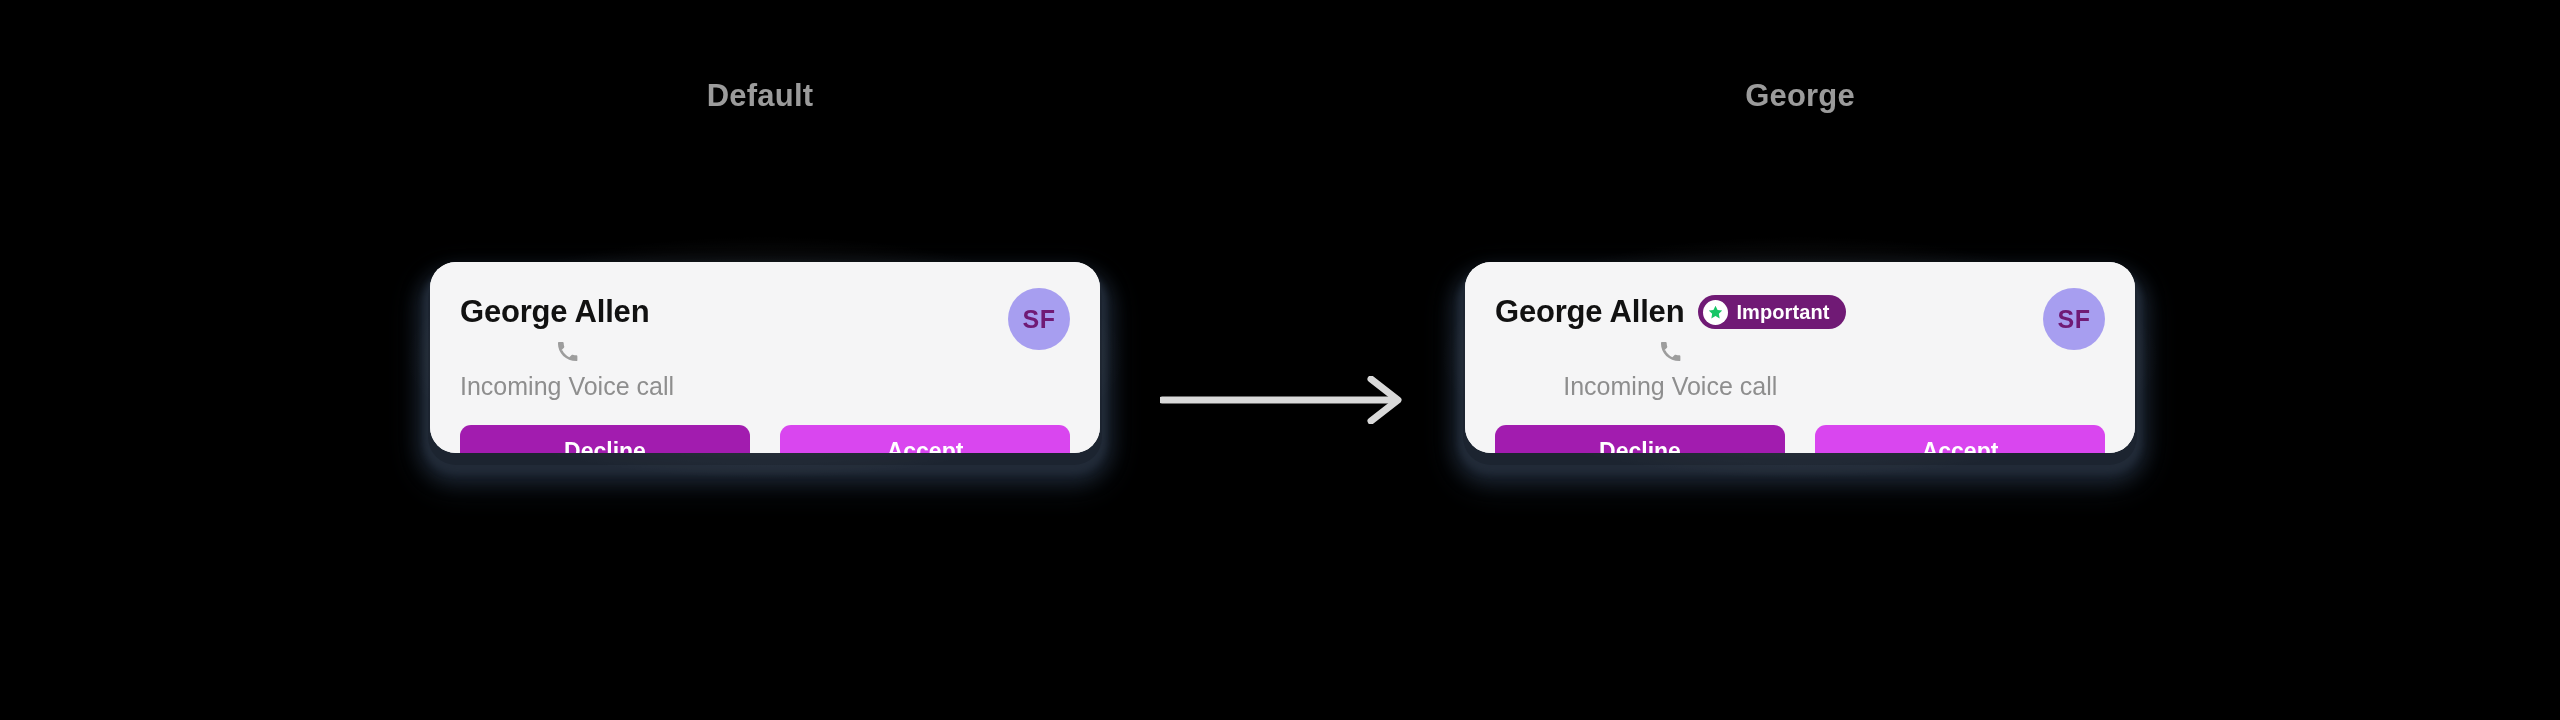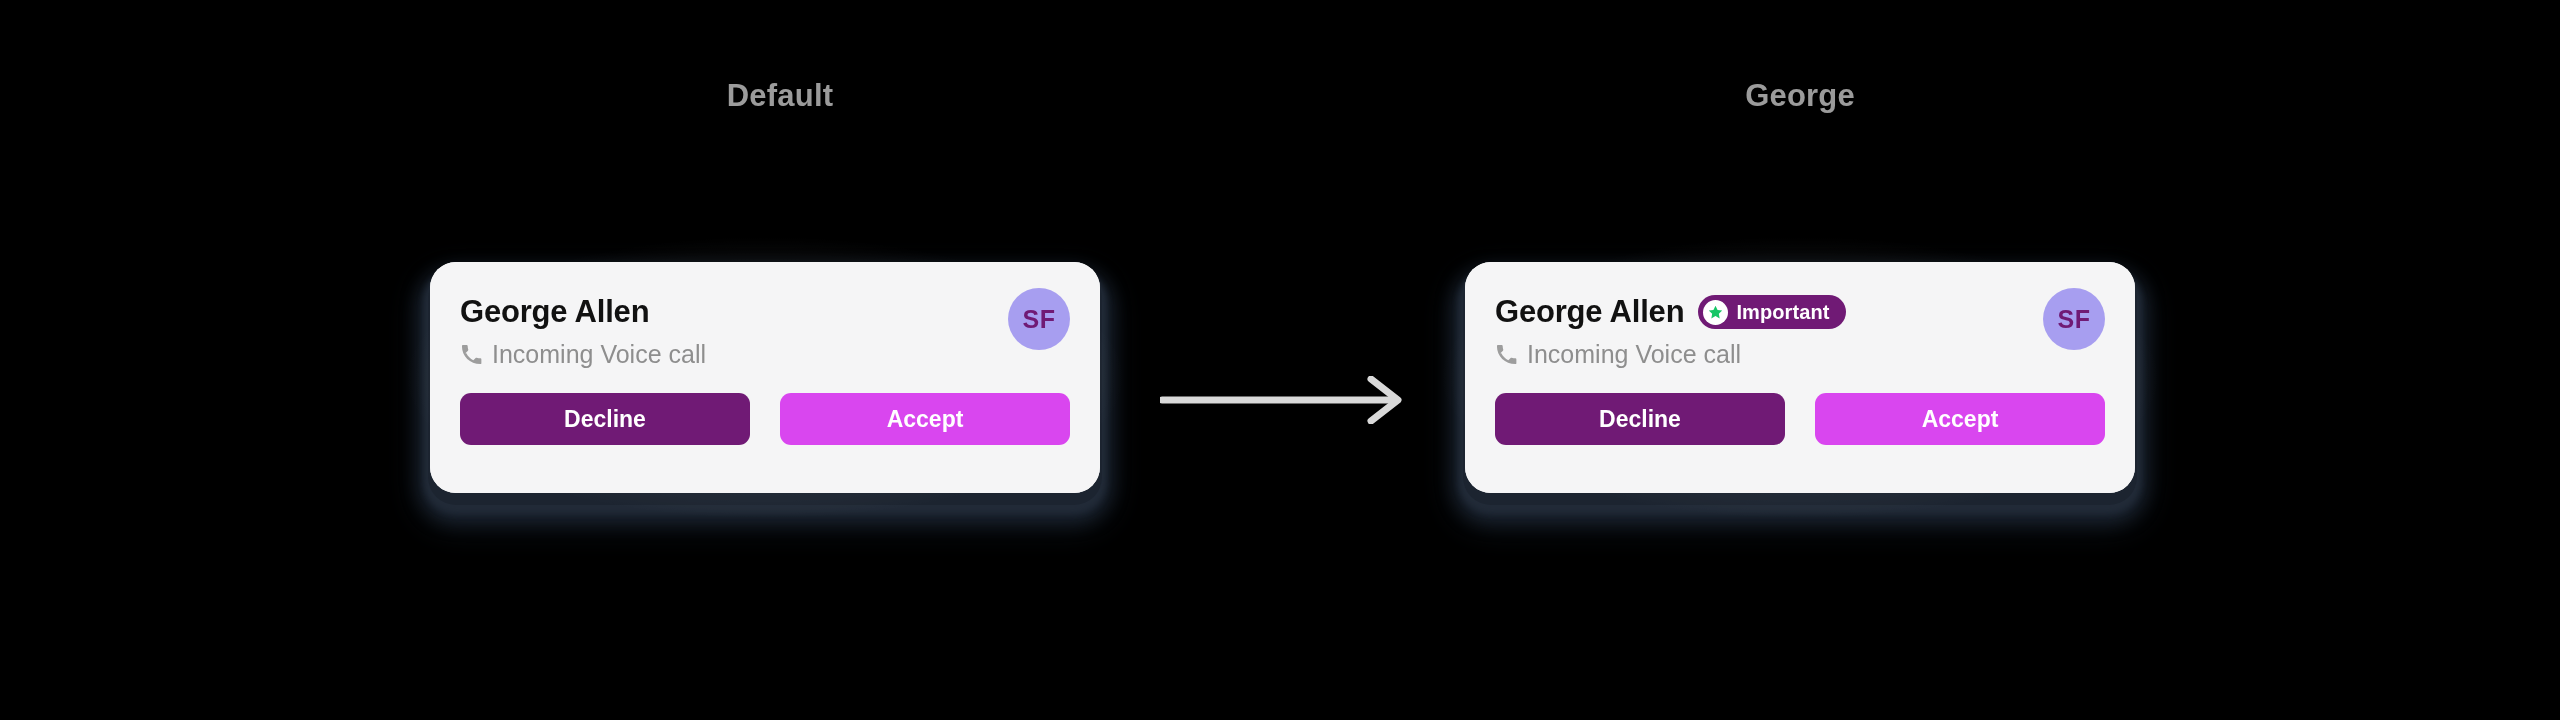--- a/index.html
+++ b/index.html
@@ -21,29 +21,29 @@
     position: absolute;
     top: 78px;
     font-size: 31px;
     font-weight: bold;
     color: #9b9b9b;
     letter-spacing: 0.2px;
     white-space: nowrap;
     text-align: center;
     transform: translateX(-50%);
   }
-  #caption-default { left: 780px; }
+  #caption-default { left: 760px; }
   #caption-custom  { left: 1800px; }
 
   
   .card-shell {
     position: absolute;
     top: 262px;
     width: 670px;
-    height: 231px;
+    height: 191px;
     border-radius: 26px;
     background: #f5f5f6;
     box-shadow:
       0 10px 0 2px #1c2430,
       0 14px 6px 6px #222b38,
       0 18px 18px 10px rgba(30,40,54,0.92),
       0 22px 30px 16px rgba(24,32,44,0.55),
       0 2px 2px 0 rgba(255,255,255,0.10);
   }
   #card-default { left: 430px; }
@@ -118,20 +118,21 @@
     white-space: nowrap;
     letter-spacing: 0.1px;
   }
 
   
   .sub-row {
     display: flex;
     align-items: center;
     gap: 9px;
     margin-top: 8px;
+    flex-direction: column;
   }
   .phone-icon { width: 23px; height: 23px; display: block; flex: 0 0 auto; }
   .sub-text {
     font-size: 25px;
     color: #8e8e8e;
     white-space: nowrap;
   }
 
   
   .avatar {
@@ -162,21 +163,21 @@
     border-radius: 11px;
     color: #ffffff;
     font-family: "Liberation Sans", sans-serif;
     font-size: 23px;
     font-weight: bold;
     cursor: pointer;
     display: flex;
     align-items: center;
     justify-content: center;
   }
-  .btn-decline { background: #701a75; }
+  .btn-decline { background: #a21caf; }
   .btn-accept  { background: #d946ef; }
 
   
   #flow-arrow {
     position: absolute;
     left: 1160px;
     top: 376px;
     width: 250px;
     height: 48px;
   }

